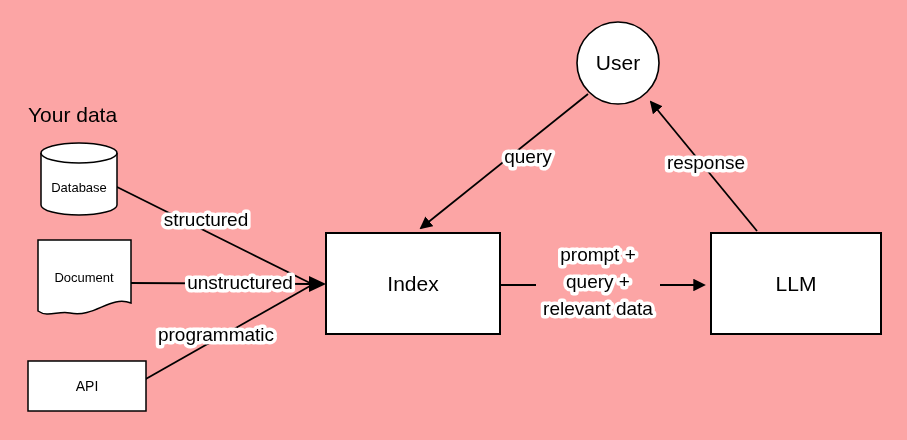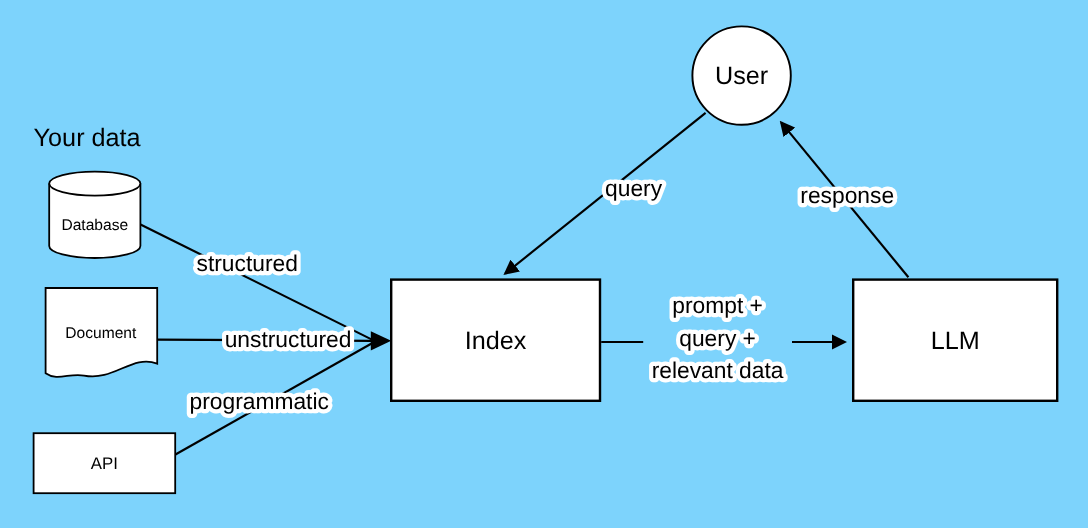--- a/index.html
+++ b/index.html
@@ -4,21 +4,21 @@
 <style>
   html, body {
     margin: 0;
     padding: 0;
     background: #ffffff;
   }
   .canvas {
     width: 907px;
     height: 440px;
     position: relative;
-    background: #7dd3fc;
+    background: #fca5a5;
     overflow: hidden;
   }
   svg {
     display: block;
     font-family: "Liberation Sans", sans-serif;
   }
   text {
     fill: #000000;
     font-family: "Liberation Sans", sans-serif;
   }

